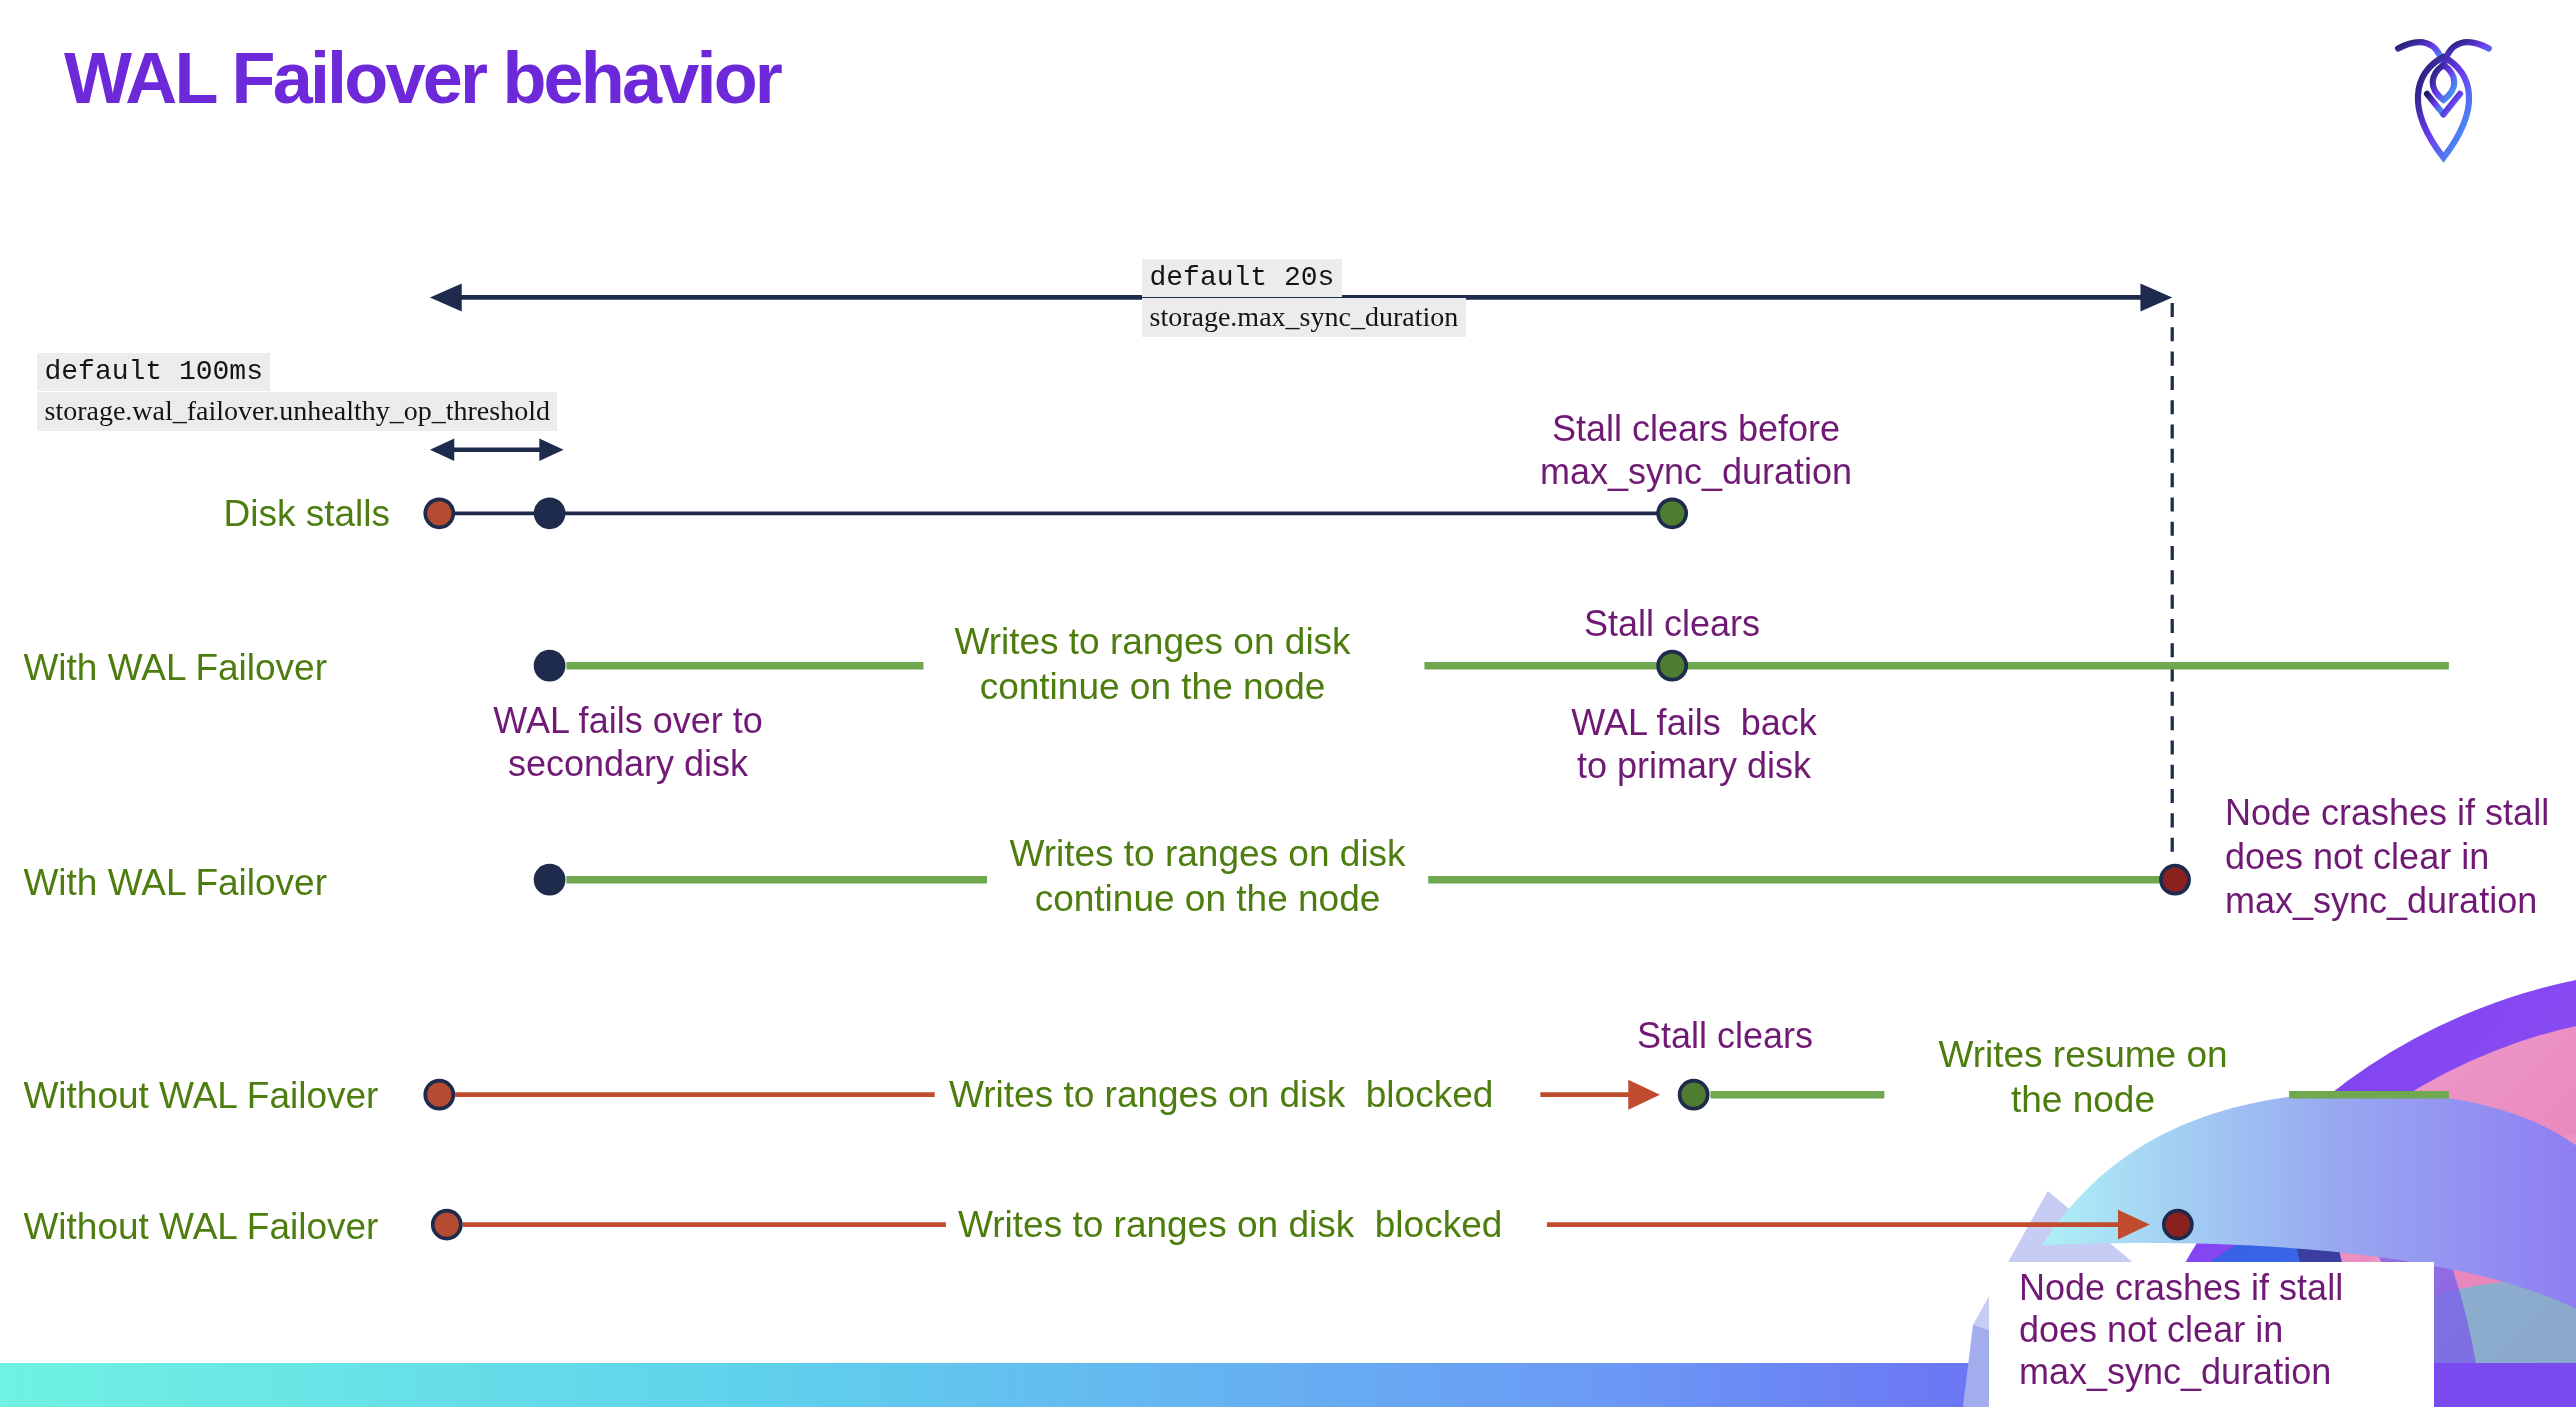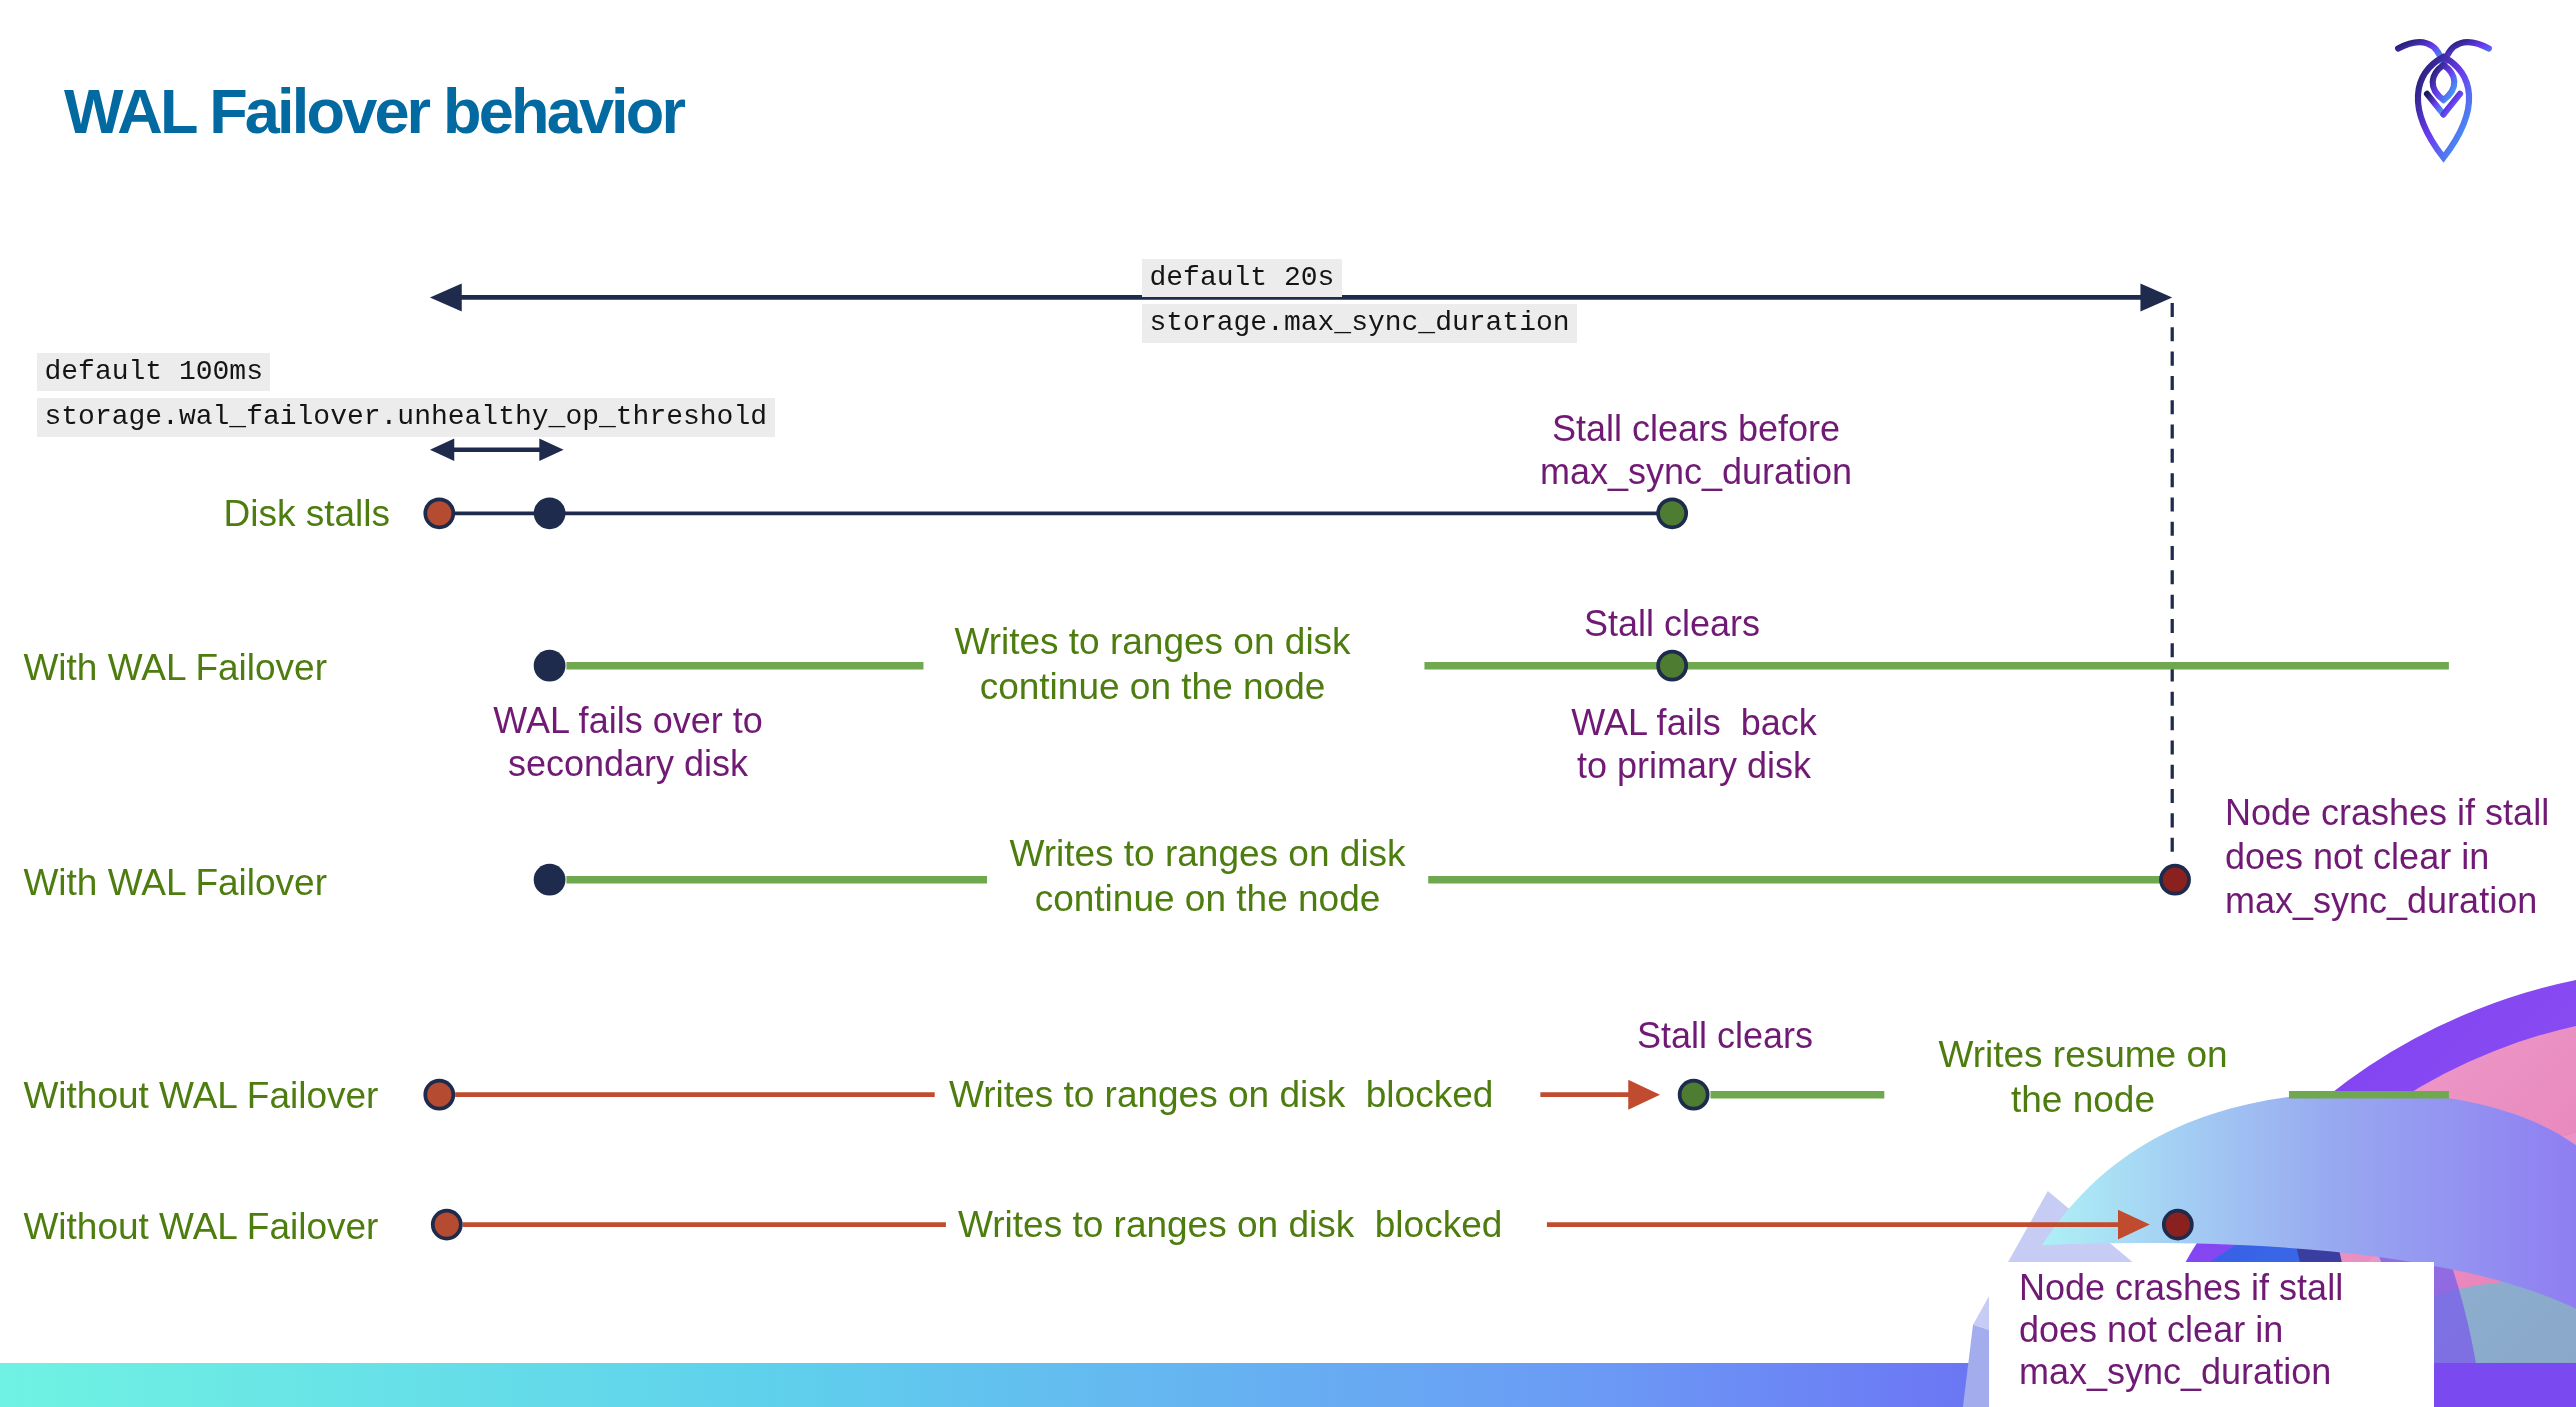--- a/index.html
+++ b/index.html
@@ -3,33 +3,33 @@
 <meta charset="utf-8">
 <style>
   html,body{margin:0;padding:0;background:#ffffff;}
   #slide{
     position:relative;width:2576px;height:1408px;background:#ffffff;
     overflow:hidden;font-family:"Liberation Sans",sans-serif;color:#111;
   }
   .abs{position:absolute;}
   
   .title{
-    font-size:63px;font-weight:bold;letter-spacing:-2.8px;color:#0369a1;
-    white-space:nowrap;z-index:6;margin-top:38px;
+    font-size:72px;font-weight:bold;letter-spacing:-2.8px;color:#6d28d9;
+    white-space:nowrap;z-index:6;
   }
   .label{font-size:37px;color:#4d7c0f;white-space:pre-wrap;z-index:6;line-height:45px;}
   .note{font-size:36px;color:#701a75;white-space:pre-wrap;z-index:6;line-height:43px;}
   .center{text-align:center;}
   .right{text-align:right;}
   .mono{
     font-family:"Liberation Mono",monospace;font-size:28px;color:#141414;
     z-index:6;line-height:28px;
   }
   .mono span{background:#ececec;padding:4.7px 7.5px 5.6px 7.5px;display:inline-block;}
-  .mono .l2{margin-top:7px;}
+  .mono .l2{margin-top:1px;font-family:Liberation Serif, serif;}
   
   #bottom-bar{
     left:0;top:1363px;width:2576px;height:45px;z-index:1;
     background:linear-gradient(90deg,#6ff2e2 0%,#5fd0ec 30%,#6b9af5 62%,#6c63f3 84%,#7a4bf0 100%);
   }
   #decor{left:1916px;top:916px;width:660px;height:492px;z-index:2;}
   #crash-box{left:1989px;top:1262px;width:445px;height:146px;background:#ffffff;z-index:4;}
   #diagram-layer{left:0;top:0;width:2576px;height:1408px;z-index:5;pointer-events:none;}
   #logo{left:2391px;top:32px;width:105px;height:136px;z-index:6;}
 </style>

